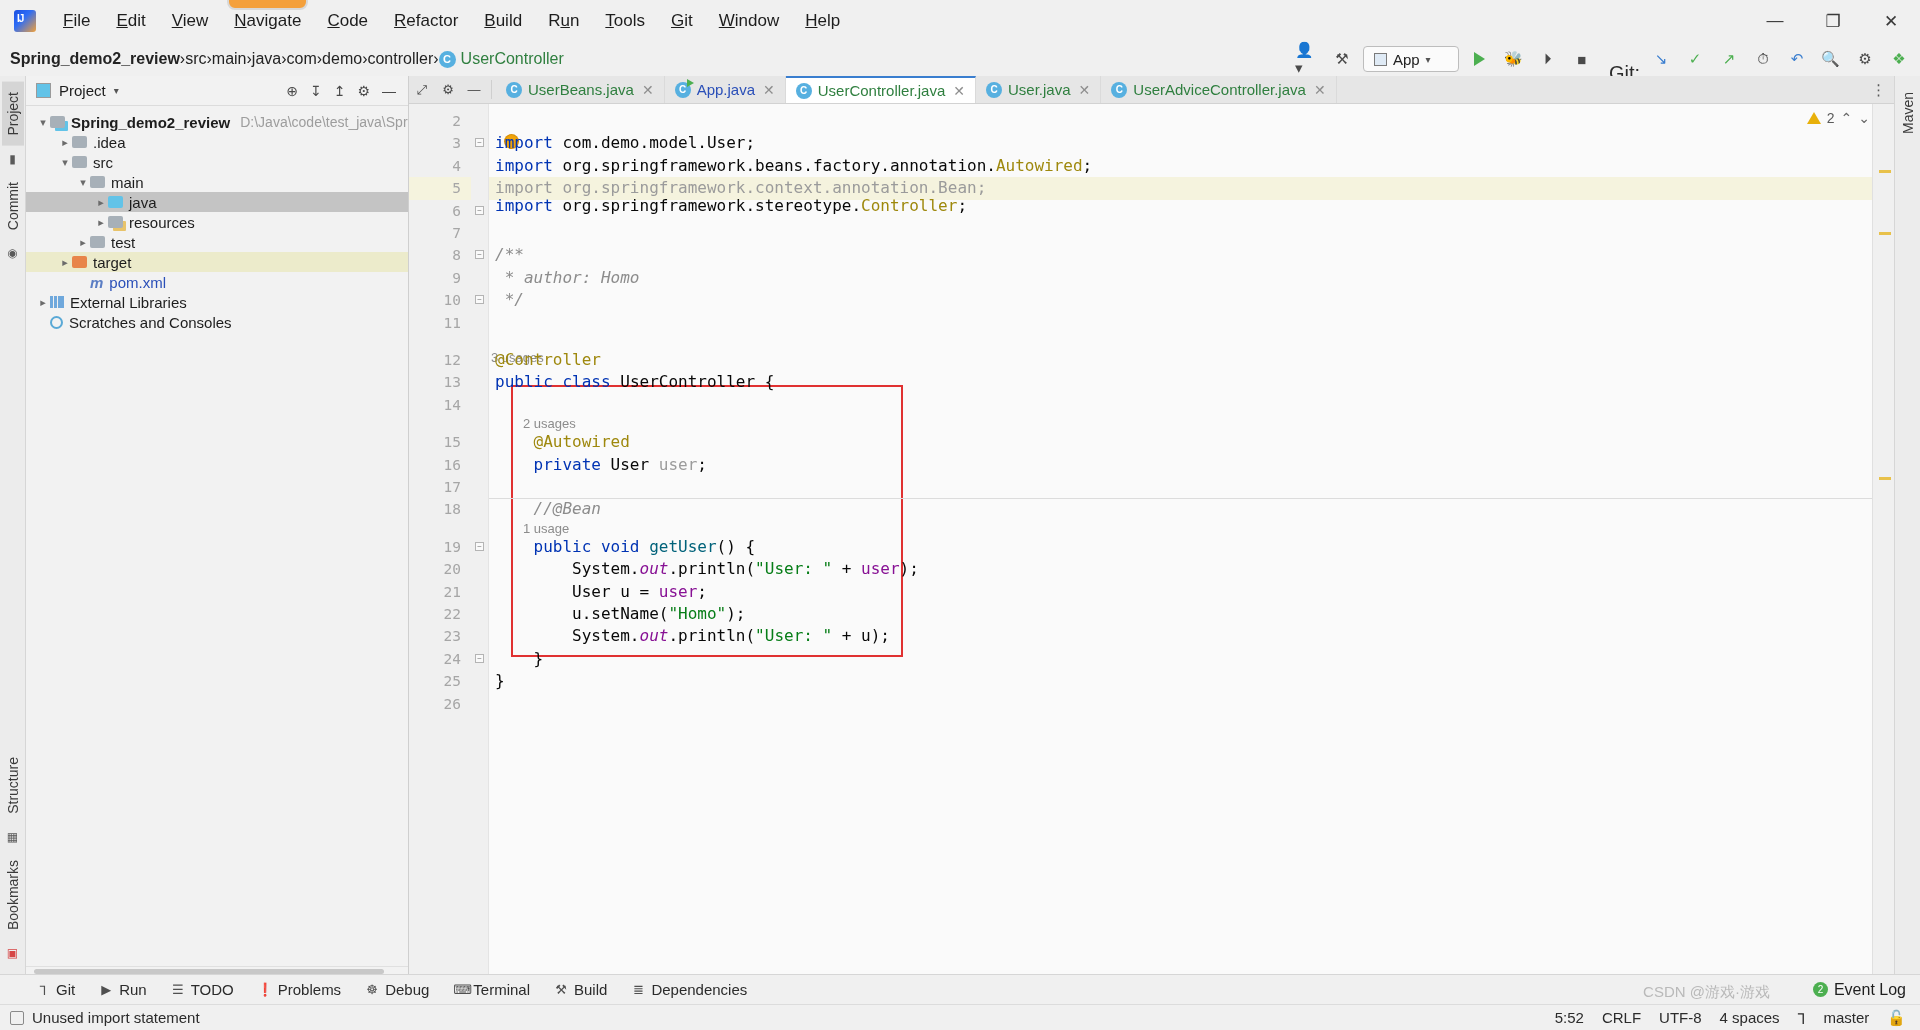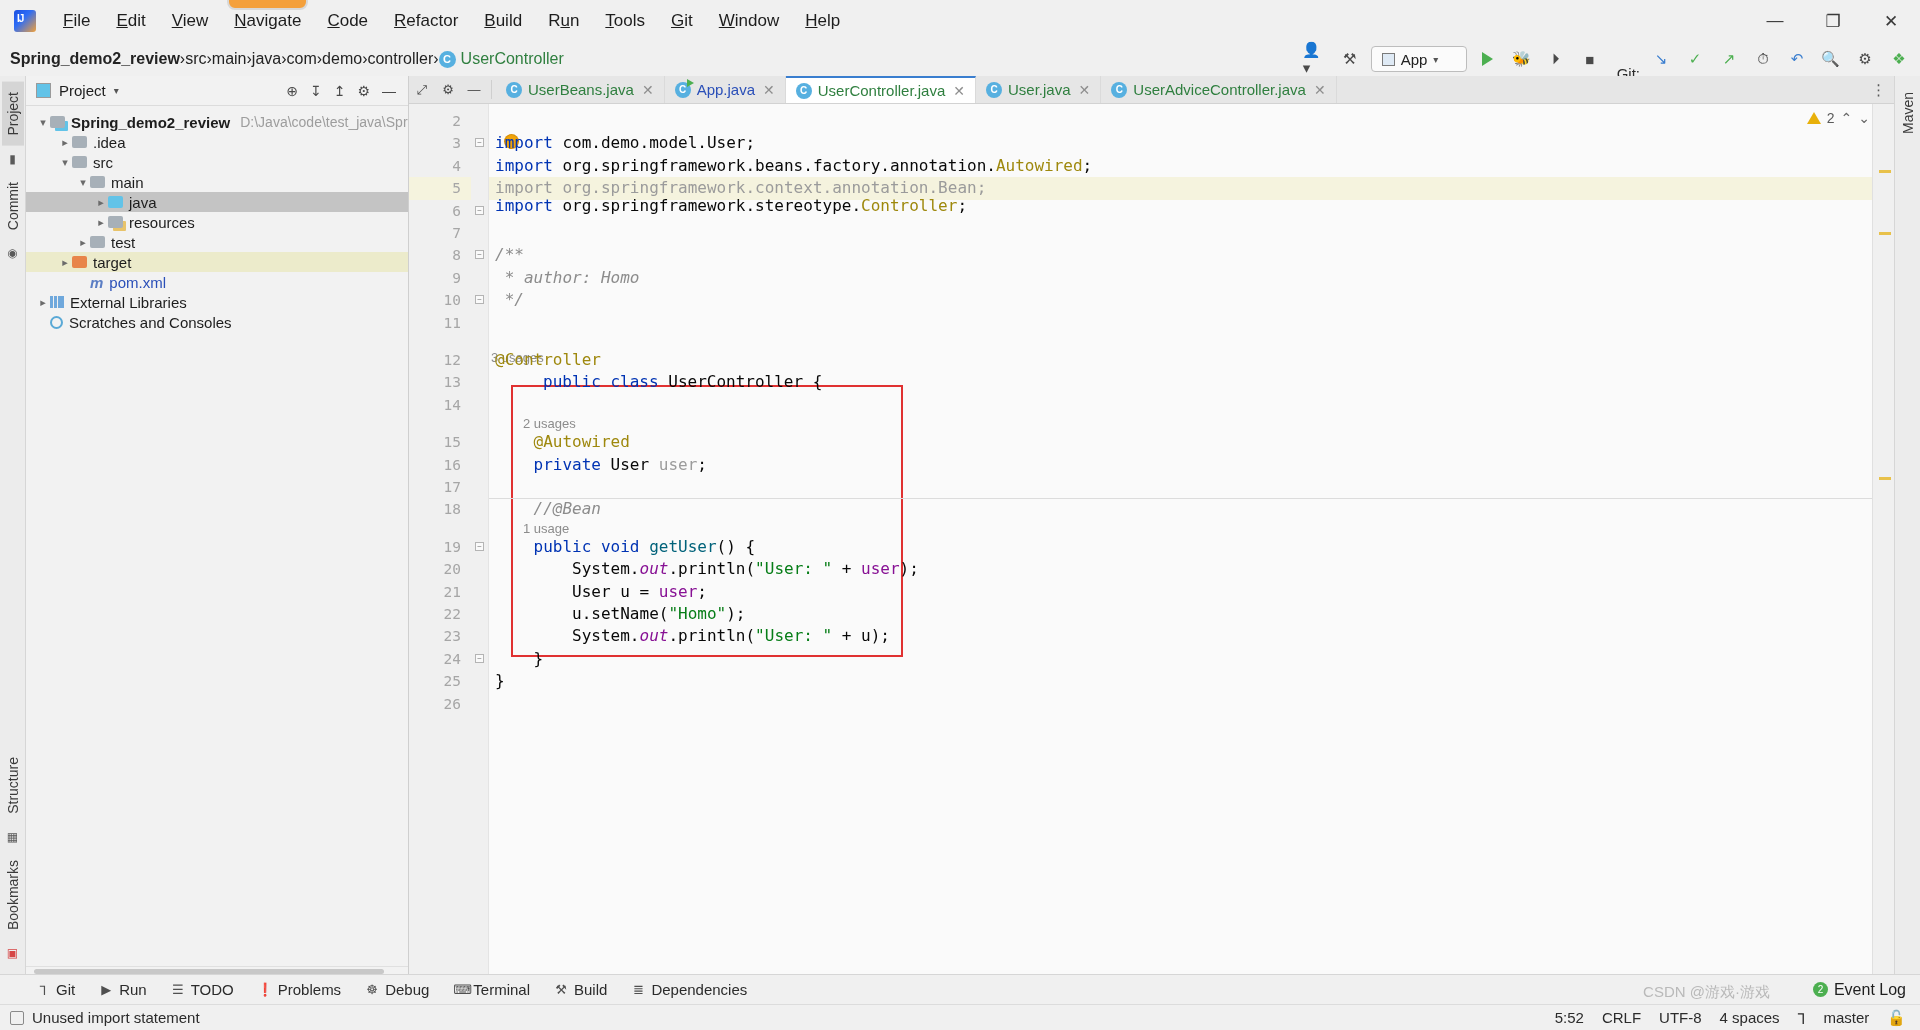--- a/index.html
+++ b/index.html
@@ -33,21 +33,21 @@
   .navbar { height:34px; display:flex; align-items:center; padding-left:10px; background:#f0f0f0; font-size:16px; flex:none; position:relative; }
   .crumb { display:flex; align-items:center; color:#232323; white-space:nowrap; }
   .crumb.b { font-weight:bold; }
   .crumb.green { color:#2f7f3f; }
   .cls-badge { width:17px; height:17px; border-radius:50%; background:#57b0e0; color:#fff; font-size:11px; display:inline-flex; align-items:center; justify-content:center; margin-right:5px; font-weight:bold;}
   .nav-right { margin-left:auto; display:flex; align-items:center; gap:8px; padding-right:8px; }
   .nav-ico { width:26px; height:24px; display:flex; align-items:center; justify-content:center; color:#4a4a4a; font-size:15px; }
   .runconf { height:26px; min-width:96px; border:1px solid #bdbdbd; border-radius:4px; background:#fbfbfb; display:flex; align-items:center; gap:6px; padding:0 10px; font-size:15px; color:#222; }
   .runconf .cfg-ico { width:13px; height:13px; border:1.5px solid #7a7a7a; background:#dfeaf5; }
   .green-tri { width:0;height:0;border-left:11px solid #4caf50;border-top:7px solid transparent;border-bottom:7px solid transparent; }
-  .git-label { font-size:15px; color:#2b2b2b; margin-left:6px;margin-top:28px; }
+  .git-label { font-size:20px; color:#2b2b2b; margin-left:6px;margin-top:28px; }
 
   
   .main { flex:1; display:flex; min-height:0; background:#f2f2f2; }
 
   
   .rail { width:26px; background:#ececec; border-right:1px solid #d6d6d6; display:flex; flex-direction:column; align-items:center; padding-top:6px; flex:none; }
   .rail-tab { writing-mode:vertical-rl; transform:rotate(180deg); font-size:14px; color:#3a3a3a; padding:10px 3px; white-space:nowrap; }
   .rail-tab.active { background:#d5d5d5; }
   .rail-ico { font-size:12px; color:#5a5a5a; margin:6px 0; }
   .rail-bot { margin-top:auto; display:flex; flex-direction:column; align-items:center; padding-bottom:8px; }
@@ -388,21 +388,21 @@
             <div class="rowhl" style="top: 73.2px;"></div>
             <div class="cline" style="top: 73.2px; left: 6px;"><span class="gray">import</span><span class="gray"> org.springframework.context.annotation.Bean;</span></div>
             <div class="cline" style="top: 91px; left: 6px;"><span class="kw">import</span><span class="plain"> org.springframework.stereotype.</span><span class="ann">Controller</span><span class="plain">;</span></div>
             <div class="cline" style="top: 118px; left: 6px;"></div>
             <div class="cline" style="top: 140.4px; left: 6px;"><span class="cmt">/**</span></div>
             <div class="cline" style="top: 162.8px; left: 6px;"><span class="cmt"> * author: Homo</span></div>
             <div class="cline" style="top: 185.2px; left: 6px;"><span class="cmt"> */</span></div>
             <div class="cline" style="top: 207.6px; left: 6px;"></div>
             <div class="hint" style="top: 246px; left: 2px;">3 usages</div>
             <div class="cline" style="top: 245px; left: 6px;"><span class="ann">@Controller</span></div>
-            <div class="cline" style="top: 267.4px; left: 6px; margin-left: 48px;"><span class="kw">public</span><span class="plain"> </span><span class="kw">class</span><span class="plain"> UserController {</span></div>
+            <div class="cline" style="top: 267.4px; left: 6px;"><span class="kw">public</span><span class="plain"> </span><span class="kw">class</span><span class="plain"> UserController {</span></div>
             <div class="cline" style="top: 289.8px; left: 6px;"></div>
             <div class="hint" style="top: 312.2px; left: 34px;">2 usages</div>
             <div class="cline" style="top: 327.2px; left: 6px;"><span class="ann">    @Autowired</span></div>
             <div class="cline" style="top: 349.6px; left: 6px;"><span class="plain">    </span><span class="kw">private</span><span class="plain"> User </span><span class="gray">user</span><span class="plain">;</span></div>
             <div class="cline" style="top: 372px; left: 6px;"></div>
             <div class="cline" style="top: 394.4px; left: 6px;"><span class="cmt">    //@Bean</span></div>
             <div class="hint" style="top: 416.8px; left: 34px;">1 usage</div>
             <div class="cline" style="top: 431.8px; left: 6px;"><span class="plain">    </span><span class="kw">public</span><span class="plain"> </span><span class="kw">void</span><span class="plain"> </span><span class="mth">getUser</span><span class="plain">() {</span></div>
             <div class="cline" style="top: 454.2px; left: 6px;"><span class="plain">        System.</span><span class="sfld">out</span><span class="plain">.println(</span><span class="str">"User: "</span><span class="plain"> + </span><span class="fld">user</span><span class="plain">);</span></div>
             <div class="cline" style="top: 476.6px; left: 6px;"><span class="plain">        User u = </span><span class="fld">user</span><span class="plain">;</span></div>

